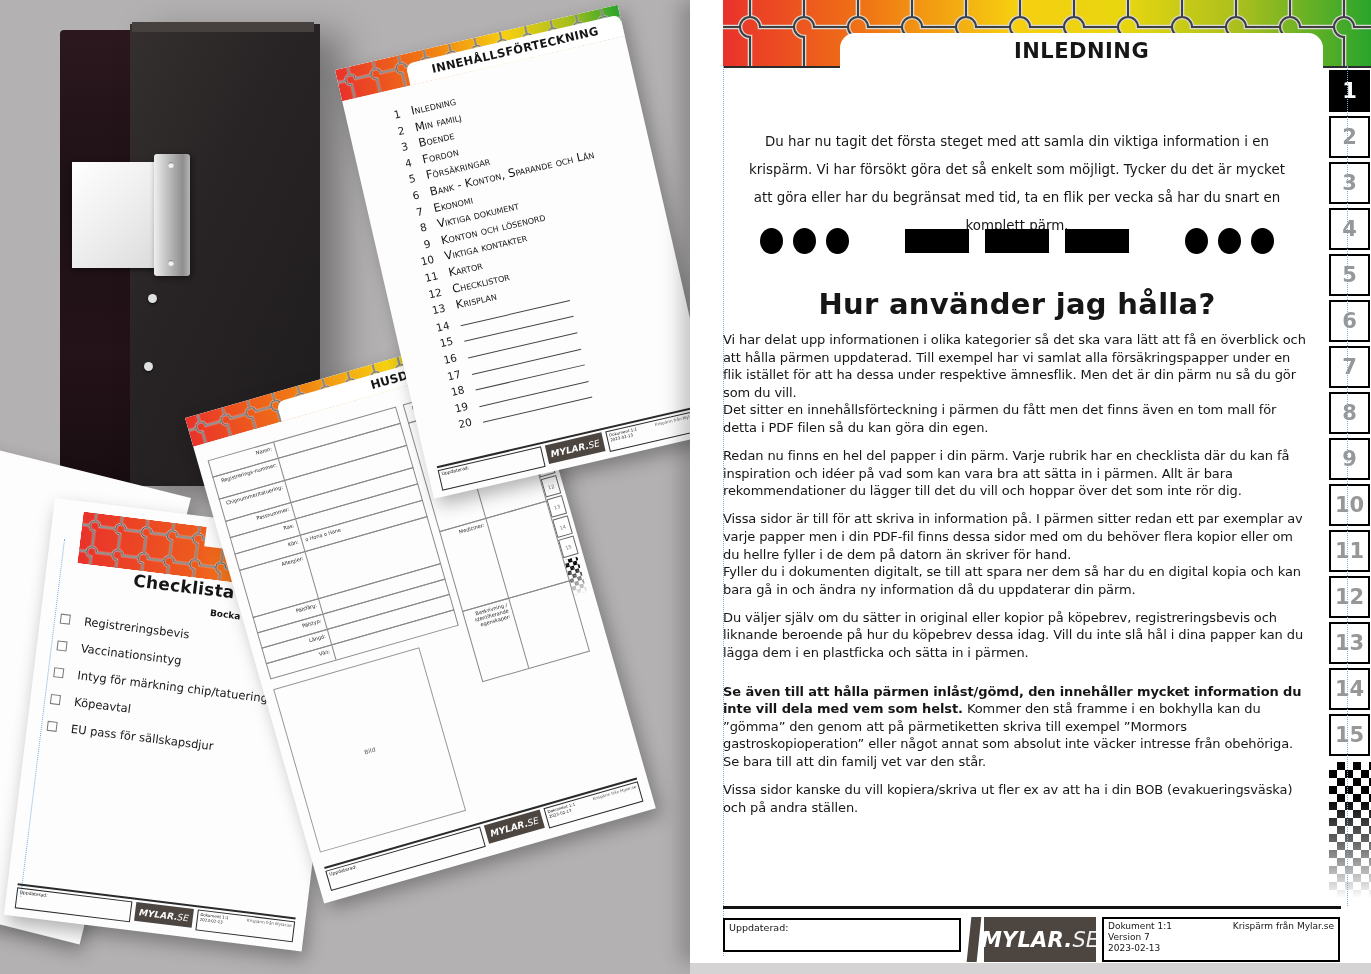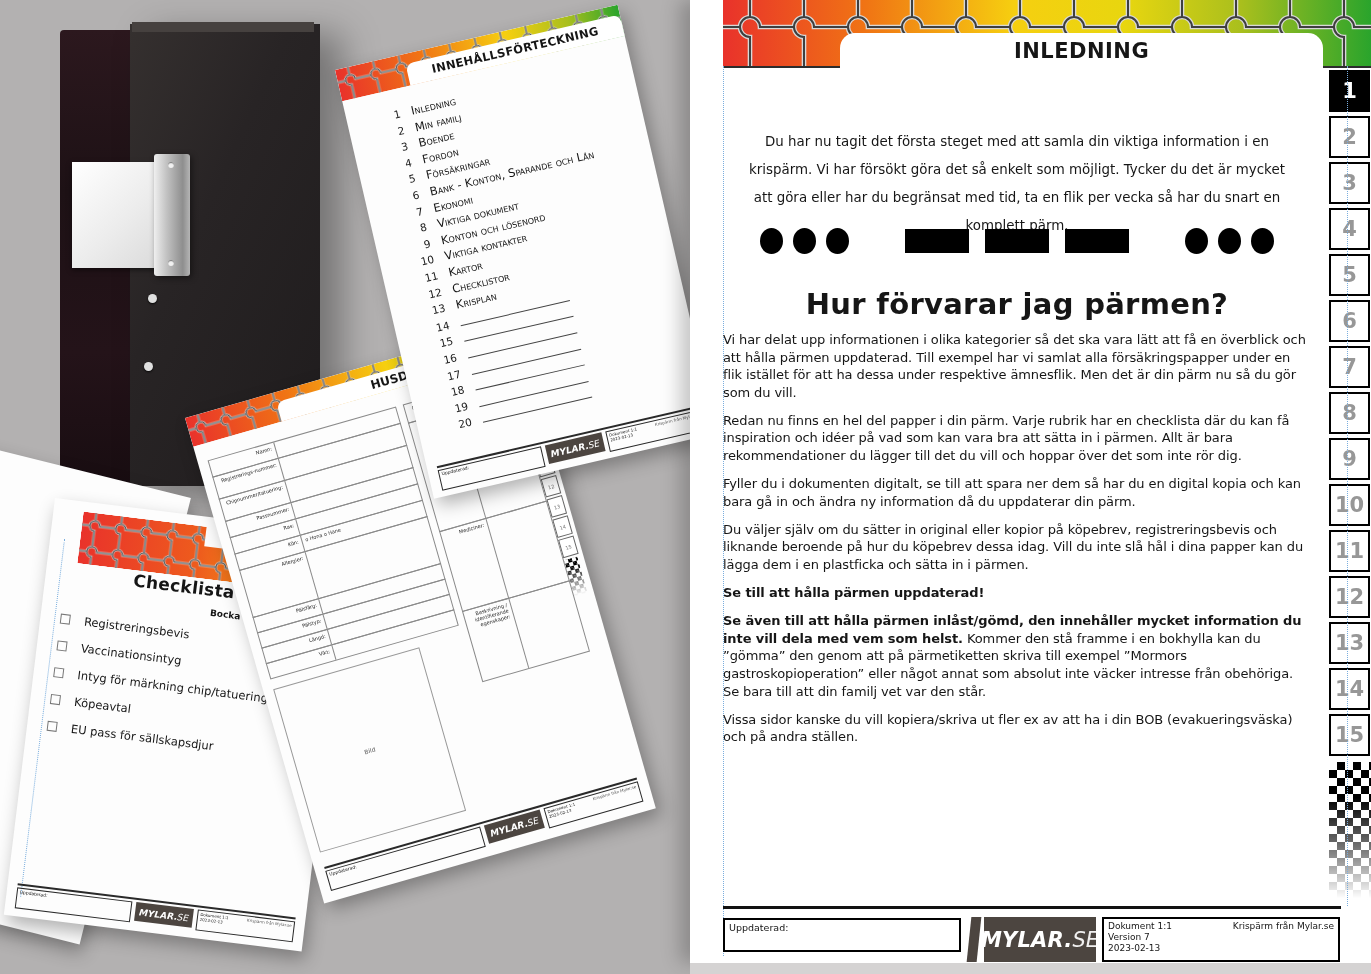--- a/index.html
+++ b/index.html
@@ -463,32 +463,33 @@
         <span class="mdash"></span>
       </div>
       <div class="mspace"></div>
       <div class="mgroup">
         <span class="mdot"></span>
         <span class="mdot"></span>
         <span class="mdot"></span>
       </div>
     </div>
 
-    <div class="section-title">Hur förvarar jag pärmen?</div>
+    <div class="section-title">Hur använder jag hålla?</div>
 
     <div class="bodytext">
       <p class="blk">Vi har delat upp informationen i olika kategorier så det ska vara lätt att få en överblick och att hålla pärmen uppdaterad. Till exempel har vi samlat alla försäkringspapper under en flik istället för att ha dessa under respektive ämnesflik. Men det är din pärm nu så du gör som du vill.</p>
+      <p class="blk">Det sitter en innehållsförteckning i pärmen du fått men det finns även en tom mall för detta i PDF filen så du kan göra din egen.</p>
       <div class="sp"></div>
       <p class="blk">Redan nu finns en hel del papper i din pärm. Varje rubrik har en checklista där du kan få inspiration och idéer på vad som kan vara bra att sätta in i pärmen. Allt är bara rekommendationer du lägger till det du vill och hoppar över det som inte rör dig.</p>
       <div class="sp"></div>
+      <p class="blk">Vissa sidor är till för att skriva in information på. I pärmen sitter redan ett par exemplar av varje papper men i din PDF-fil finns dessa sidor med om du behöver flera kopior eller om du hellre fyller i de dem på datorn än skriver för hand.</p>
       <p class="blk">Fyller du i dokumenten digitalt, se till att spara ner dem så har du en digital kopia och kan bara gå in och ändra ny information då du uppdaterar din pärm.</p>
       <div class="sp"></div>
       <p class="blk">Du väljer själv om du sätter in original eller kopior på köpebrev, registreringsbevis och liknande beroende på hur du köpebrev dessa idag. Vill du inte slå hål i dina papper kan du lägga dem i en plastficka och sätta in i pärmen.</p>
       <div class="sp"></div>
-      <p class="blk b">Se till att hålla pärmen uppdaterad!</p>
       <div class="sp"></div>
       <p class="blk"><span class="b">Se även till att hålla pärmen inlåst/gömd, den innehåller mycket information du inte vill dela med vem som helst.</span><span> Kommer den stå framme i en bokhylla kan du ”gömma” den genom att på pärmetiketten skriva till exempel ”Mormors gastroskopioperation”  eller något annat som absolut inte väcker intresse från obehöriga. Se bara till att din familj vet var den står.</span></p>
       <div class="sp"></div>
       <p class="blk">Vissa sidor kanske du vill kopiera/skriva ut fler ex av att ha i din BOB (evakueringsväska) och på andra ställen.</p>
     </div>
 
     <div class="tab-strip">
       <div class="tab active">1</div>
       <div class="tab">2</div>
       <div class="tab">3</div>

